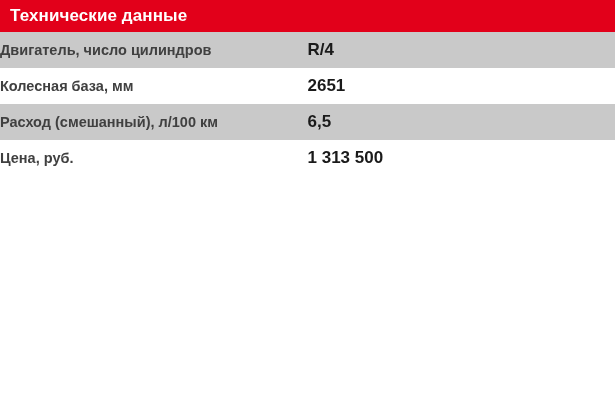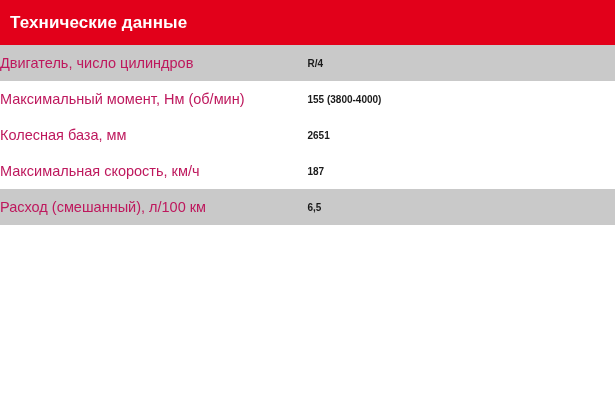--- a/index.html
+++ b/index.html
@@ -21,45 +21,45 @@
   .spec-table td, .spec-table th {
     padding: 0;
     margin: 0;
   }
   .header-row th {
     background: #e2001a;
     color: #ffffff;
     font-size: 17px;
     font-weight: bold;
     text-align: left;
-    height: 45px;
+    height: 32px;
     line-height: 32px;
     padding-left: 10px;
     letter-spacing: 0.1px;
   }
   .row {
     height: 36px;
   }
   .row.odd td {
     background: #c9c9c9;
   }
   .row.even td {
     background: #ffffff;
   }
   .cell-label {
     font-size: 14.5px;
-    font-weight: normal;
-    color: #be185d;
+    font-weight: bold;
+    color: #404040;
     padding-left: 10px;
     width: 435px;
     vertical-align: middle;
     white-space: nowrap;
   }
   .cell-value {
-    font-size: 10px;
+    font-size: 17px;
     font-weight: bold;
     color: #1a1a1a;
     padding-left: 4px;
     vertical-align: middle;
     white-space: nowrap;
   }
   .cell-label sup {
     font-size: 9.5px;
     vertical-align: super;
     line-height: 0;
@@ -73,29 +73,25 @@
     <tr class="header-row">
       <th colspan="2">Технические данные</th>
     </tr>
   </thead>
   <tbody id="spec-body">
       <tr class="row odd">
         <td class="cell-label"><span>Двигатель, число цилиндров</span></td>
         <td class="cell-value">R/4</td>
       </tr>
       <tr class="row even">
-        <td class="cell-label"><span>Максимальный момент, Нм (об/мин)</span></td>
-        <td class="cell-value">155 (3800-4000)</td>
-      </tr>
-      <tr class="row even">
         <td class="cell-label"><span>Колесная база, мм</span></td>
         <td class="cell-value">2651</td>
-      </tr>
-      <tr class="row even">
-        <td class="cell-label"><span>Максимальная скорость, км/ч</span></td>
-        <td class="cell-value">187</td>
       </tr>
       <tr class="row odd">
         <td class="cell-label"><span>Расход (смешанный), л/100 км</span></td>
         <td class="cell-value">6,5</td>
       </tr>
+      <tr class="row even">
+        <td class="cell-label"><span>Цена, руб.</span></td>
+        <td class="cell-value">1 313 500</td>
+      </tr>
     </tbody>
 </table>
 
 </body></html>

